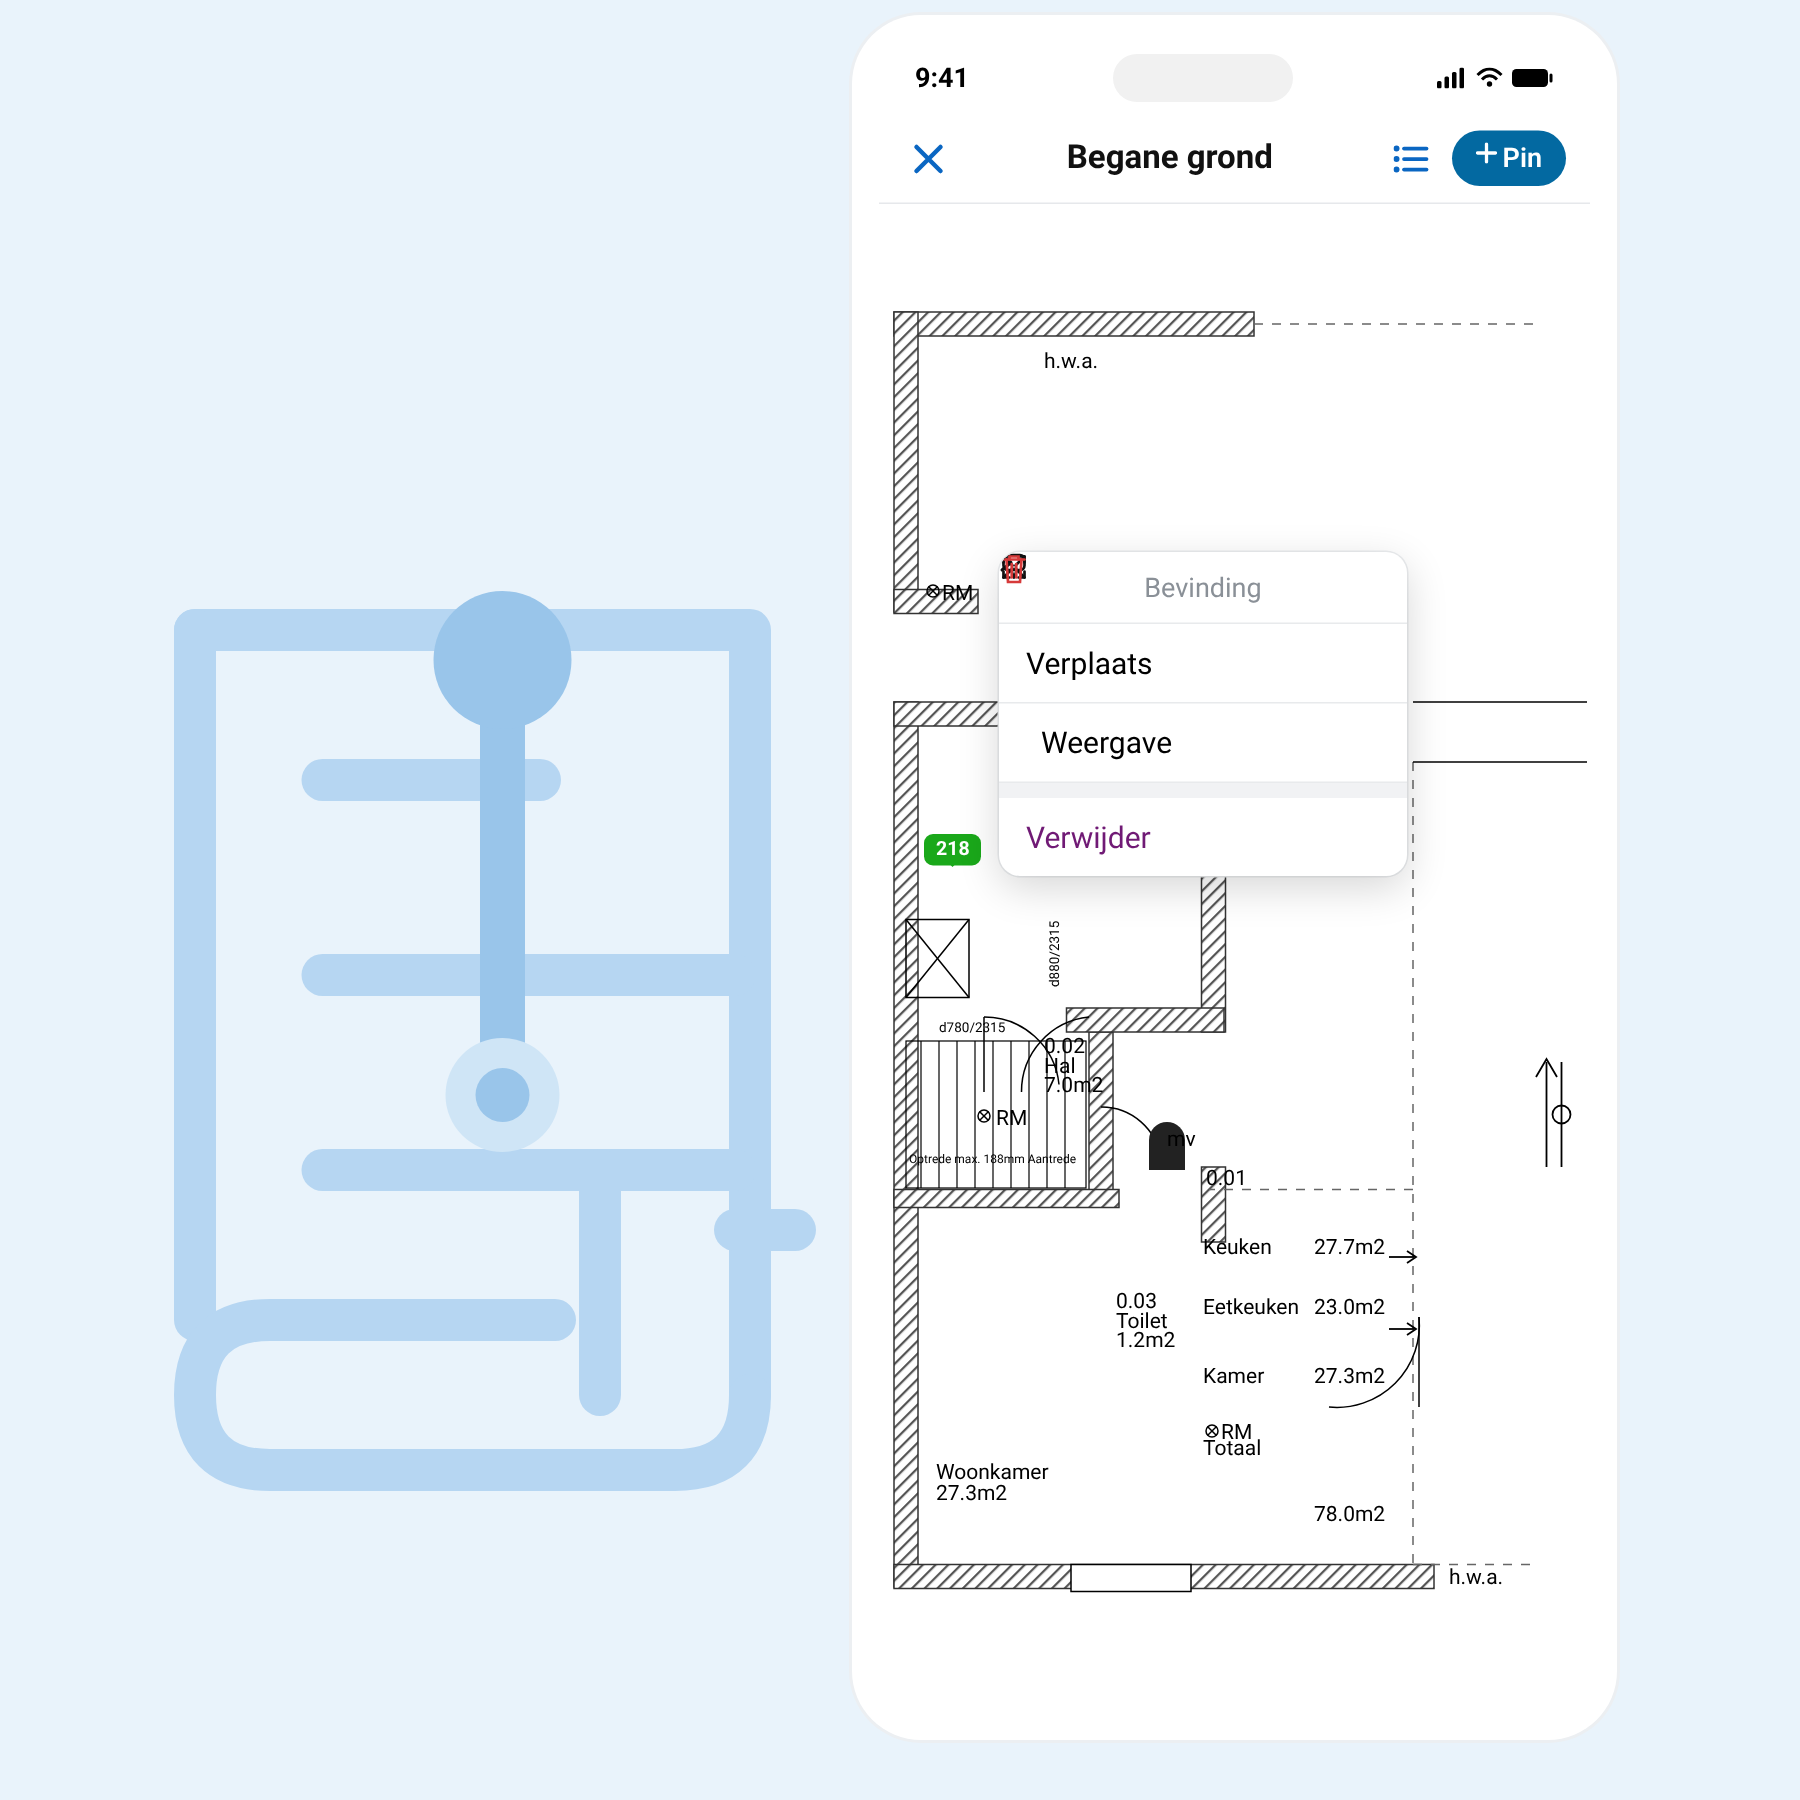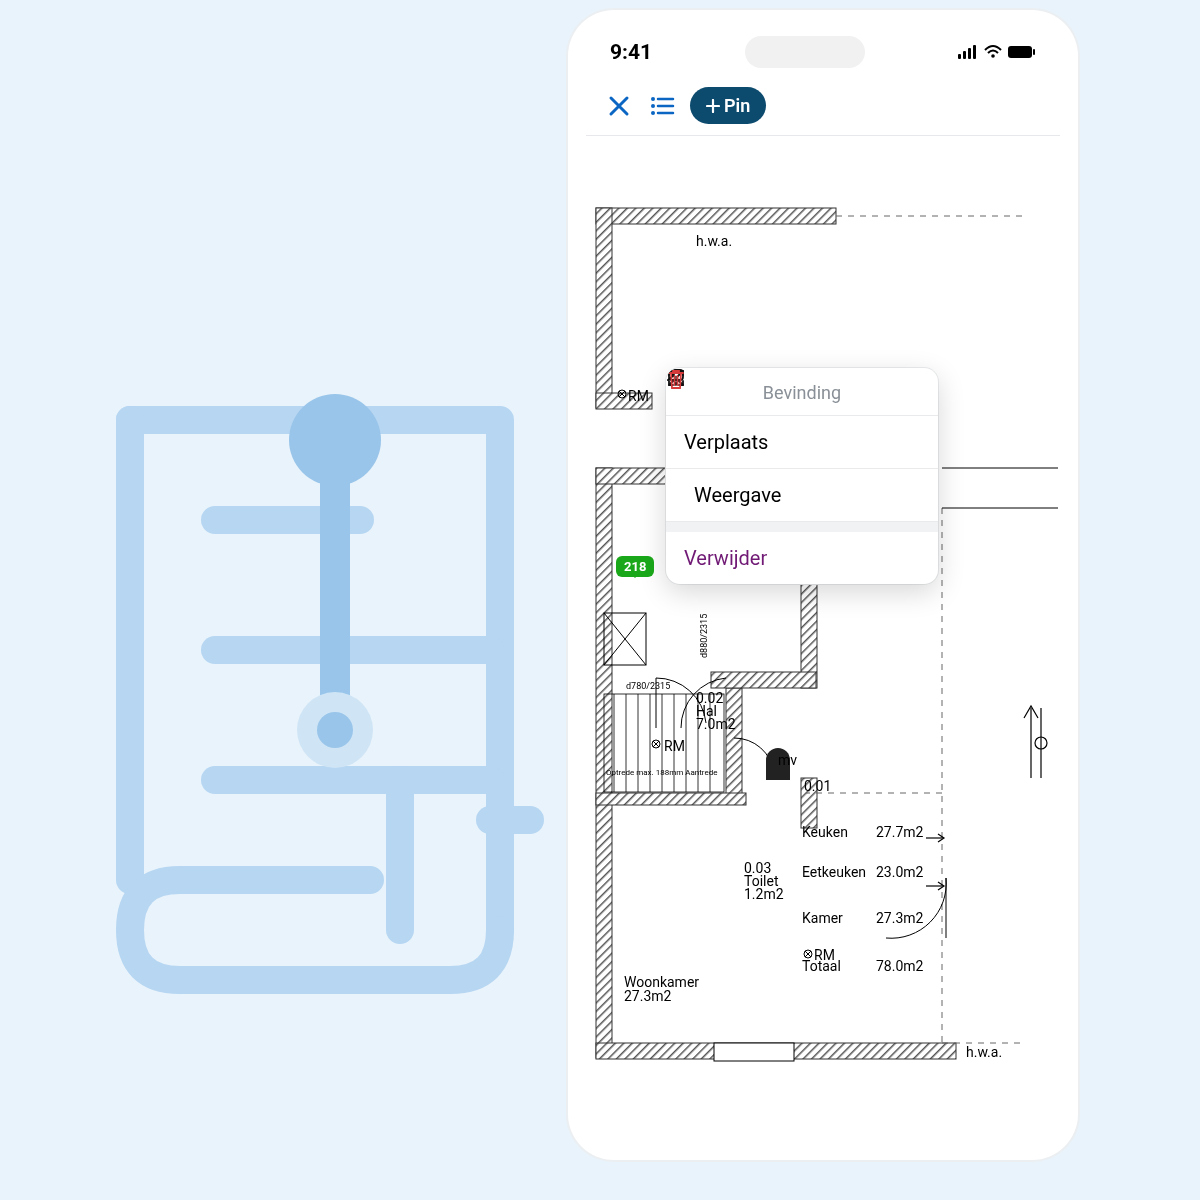--- a/index.html
+++ b/index.html
@@ -39,21 +39,21 @@
   }
 
   
   .status {
     height: 48px;
     display: flex;
     align-items: center;
     justify-content: space-between;
     padding: 0 24px;
     font-weight: 700;
-    font-size: 21px;
+    font-size: 18px;
   }
   .status .pill {
     width: 120px; height: 32px; background:#f1f1f1; border-radius:16px;
   }
   .status-icons { display:flex; gap:6px; align-items:center; }
 
   
   .header {
     height: 60px;
     display:flex;
@@ -67,23 +67,23 @@
     color:#0a66c2; font-size:26px; font-weight:600; cursor:pointer;
   }
   .title {
     flex:1; text-align:center; font-size:22px; font-weight:700; color:#111;
   }
   .list-btn {
     width:34px; height:34px; display:flex; align-items:center; justify-content:center;
     color:#0a66c2; cursor:pointer;
   }
   .pin-btn {
-    background:#0c4a6e; color:#fff; border-radius:22px;
+    background:#0369a1; color:#fff; border-radius:22px;
     padding:8px 16px; font-size:18px; font-weight:600;
-    display:flex; align-items:center; gap:4px; cursor:pointer;
+    display:flex; gap:4px; cursor:pointer;
   }
 
   
   .plan {
     position:absolute;
     top:110px; left:0; right:0; bottom:0;
     background:#fff;
     overflow:hidden;
   }
   .plan svg { position:absolute; top:0; left:0; }
@@ -188,20 +188,21 @@
           </svg>
       </div>
     </div>
 
     <div class="header">
       <div class="close-x">
         <svg width="22" height="22" viewBox="0 0 22 22">
             <path d="M3 3 L19 19 M19 3 L3 19" stroke="#0a66c2" stroke-width="3" stroke-linecap="round"></path>
           </svg>
       </div>
+      <div class="title">Begane grond</div>
       <div class="list-btn">
         <svg width="24" height="20" viewBox="0 0 24 20">
             <g stroke="#0a66c2" stroke-width="2.5" stroke-linecap="round">
               <line x1="7" y1="3" x2="22" y2="3"></line>
               <line x1="7" y1="10" x2="22" y2="10"></line>
               <line x1="7" y1="17" x2="22" y2="17"></line>
             </g>
             <g fill="#0a66c2">
               <circle cx="2" cy="3" r="2"></circle>
               <circle cx="2" cy="10" r="2"></circle>
@@ -334,21 +335,21 @@
       <span class="plan-label" style="left:290px;top:726px">23.0m2</span>
 
       <span class="plan-label" style="left:158px;top:722px">0.03</span>
       <span class="plan-label" style="left:158px;top:735px">Toilet</span>
       <span class="plan-label" style="left:158px;top:748px">1.2m2</span>
 
       <span class="plan-label" style="left:216px;top:772px">Kamer</span>
       <span class="plan-label" style="left:290px;top:772px">27.3m2</span>
 
       <span class="plan-label" style="left:216px;top:820px">Totaal</span>
-      <span class="plan-label" style="left:290px;top:820px">78.0m2</span>
+      <span class="plan-label" style="left:290px;top:864px">78.0m2</span>
 
       <span class="plan-label" style="left:38px;top:836px">Woonkamer</span>
       <span class="plan-label" style="left:38px;top:850px">27.3m2</span>
 
       <span class="plan-label" style="left:20px;top:630px;font-size:8px">Optrede max. 188mm Aantrede</span>
 
       <div class="green-pin" style="left:30px;top:418px">
         <span>218</span>
       </div>
 

